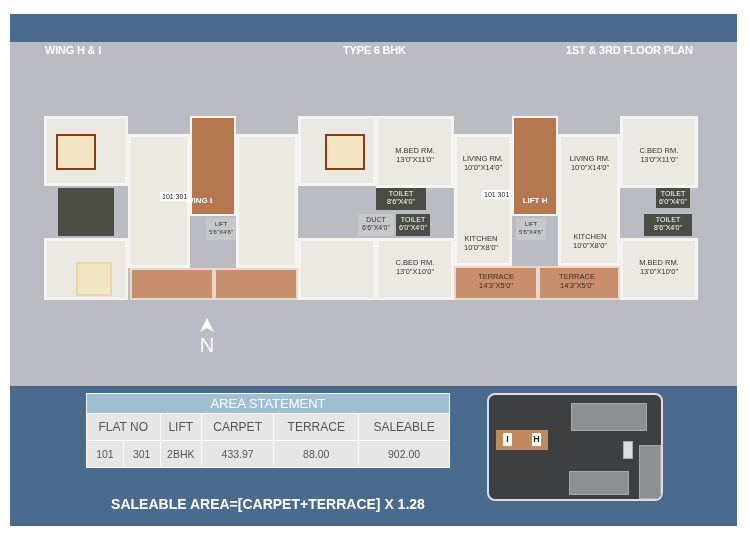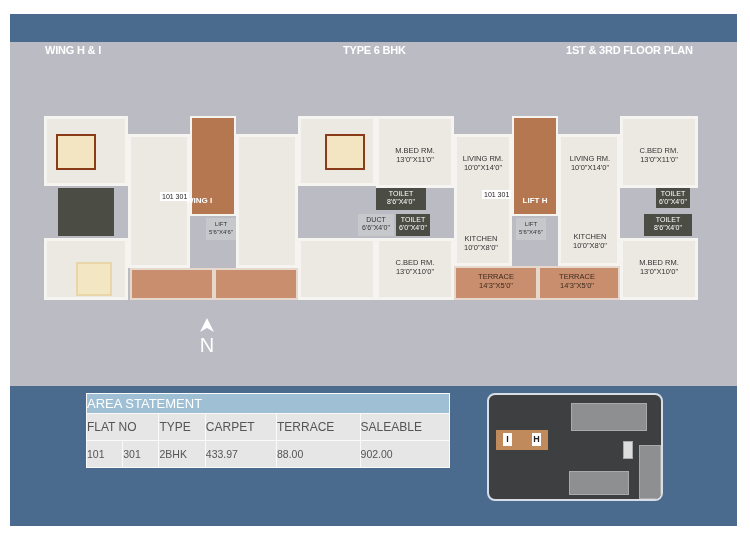--- a/index.html
+++ b/index.html
@@ -12,25 +12,25 @@
 .terr{position:absolute;background:#c98e6d;border:2px solid #e6d8cc}
 .dark{position:absolute;background:#4b4d45;color:#fff;font-size:7px;text-align:center;line-height:8px;padding-top:2px}
 .grey{position:absolute;background:#c6c8cc;color:#333;font-size:7px;text-align:center;line-height:8px;padding-top:2px}
 .stair{position:absolute;background:#b5774f;border:2px solid #f6f4f0}
 .lbl{position:absolute;color:#333;font-size:7.5px;text-align:center;line-height:9px;width:80px}
 .wing{position:absolute;color:#fff;font-weight:bold;font-size:8px;width:40px;text-align:center}
 .flat{position:absolute;background:#fff;color:#222;font-size:7px;padding:0 2px;line-height:9px}
 .bed{position:absolute;background:#f3e4c2;border:2px solid #8a3b18}
 .north{position:absolute;left:196px;top:318px;width:22px;text-align:center;color:#fff}
 .table{position:absolute;left:86px;top:393px;width:364px;border-collapse:collapse;background:#e6e6e6}
-.table td,.table th{border:1px solid #fafafa;color:#555;text-align:left}
+.table td,.table th{border:1px solid #fafafa;color:#555;text-align:center}
 .table .title{background:#9fc0d4;color:#fff;font-weight:normal;font-size:13px;height:20px}
 .table .head td{font-size:12px;height:27px}
 .table .row td{font-size:10.5px;height:27px}
-.formula{position:absolute;left:86px;top:524px;width:364px;text-align:left;color:#fff;font-weight:bold;font-size:11px}
+.formula{position:absolute;left:86px;top:496px;width:364px;text-align:center;color:#fff;font-weight:bold;font-size:14px}
 .keyplan{position:absolute;left:487px;top:393px;width:176px;height:108px;border:2px solid #d8dde6;border-radius:8px;background:#3d3f40;overflow:hidden}
 .bld{position:absolute;background:#8d8f90;border:1px solid #aaa}
 .kp-ih{position:absolute;left:7px;top:35px;width:52px;height:20px;background:#c18a5c}
 .kp-tag{position:absolute;top:3px;width:9px;height:13px;background:#fff;color:#222;font-size:9px;font-weight:bold;text-align:center;line-height:13px}
 </style>
 </head>
 <body>
 
 <div class="sheet">
   <div class="topband"></div>
@@ -99,21 +99,21 @@
   <div style="font-size:20px;line-height:18px">N</div>
 </div>
 
 <table class="table">
   <tbody>
       <tr>
         <th colspan="6" class="title">AREA STATEMENT</th>
       </tr>
   <tr class="head">
     <td colspan="2">FLAT NO</td>
-    <td>TYPE</td>
+    <td>LIFT</td>
     <td>CARPET</td>
     <td>TERRACE</td>
     <td>SALEABLE</td>
   </tr>
   <tr class="row">
     <td>101</td>
     <td>301</td>
     <td>2BHK</td>
     <td>433.97</td>
     <td>88.00</td>

